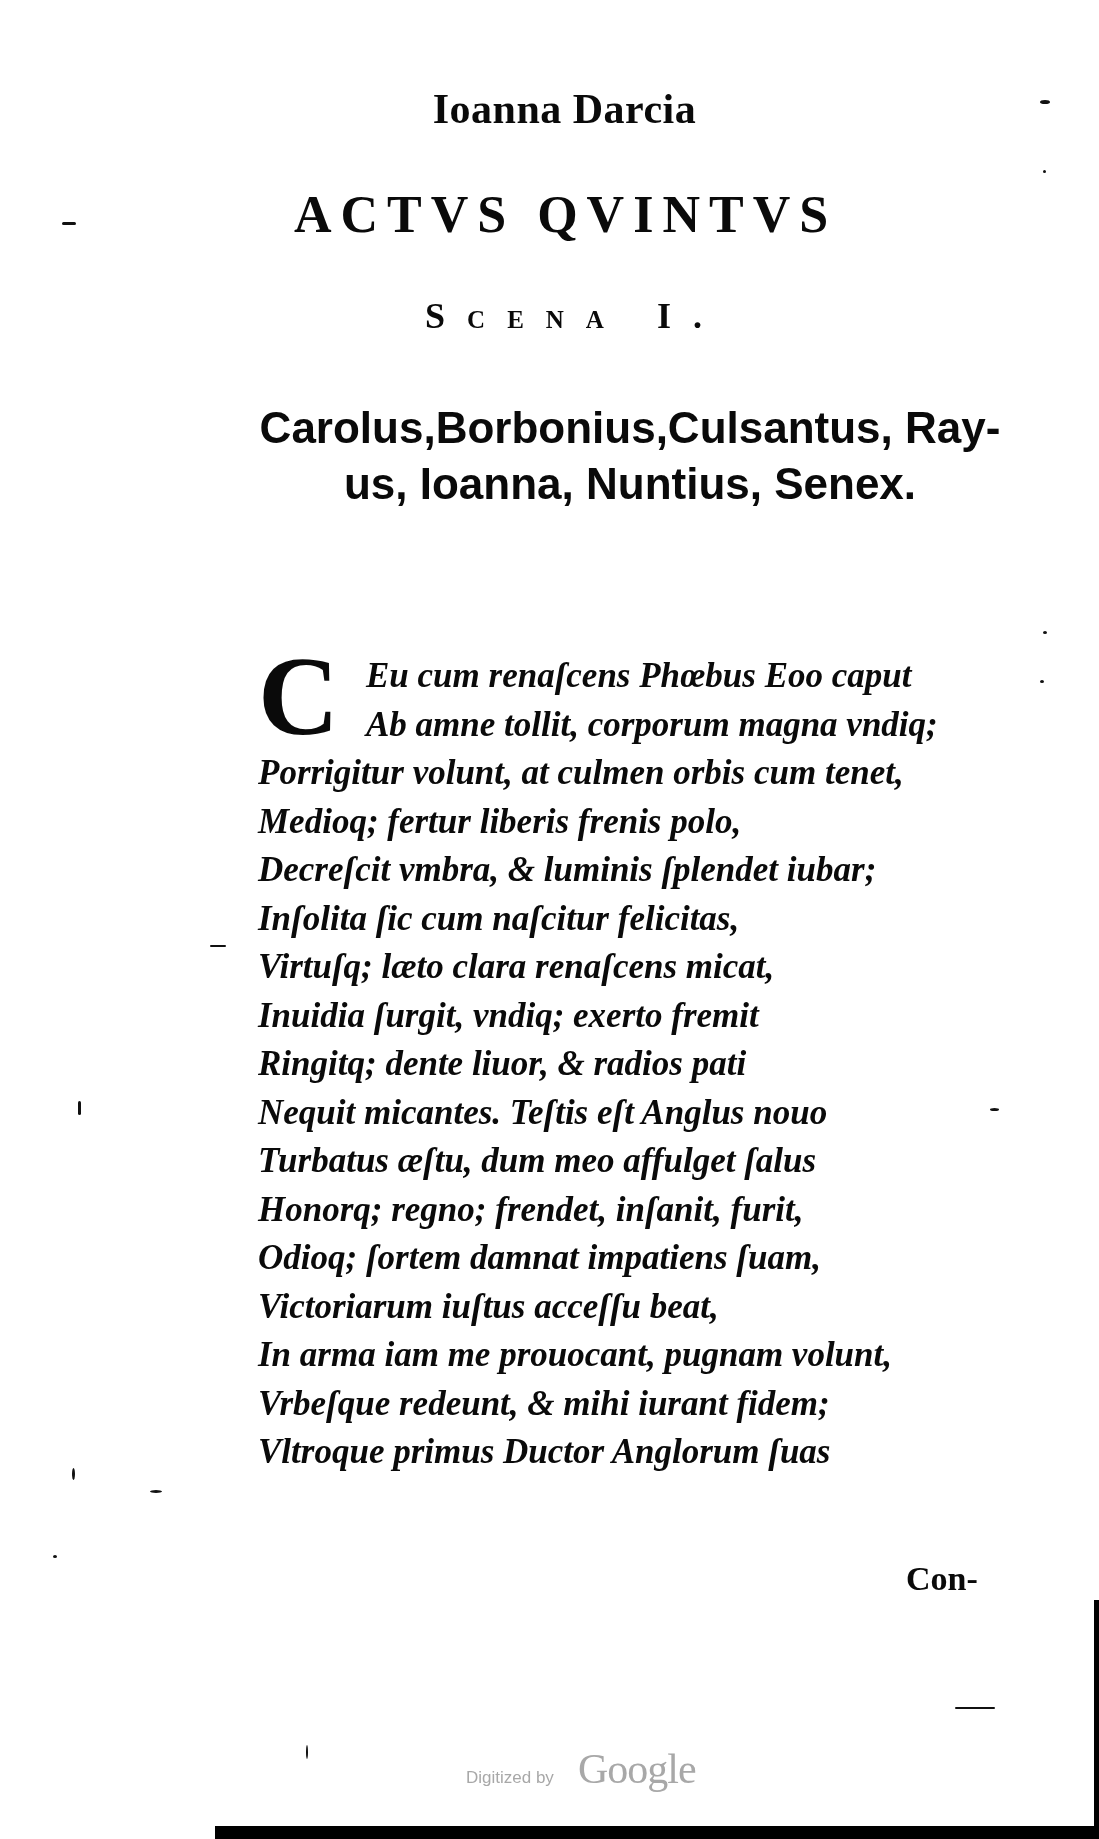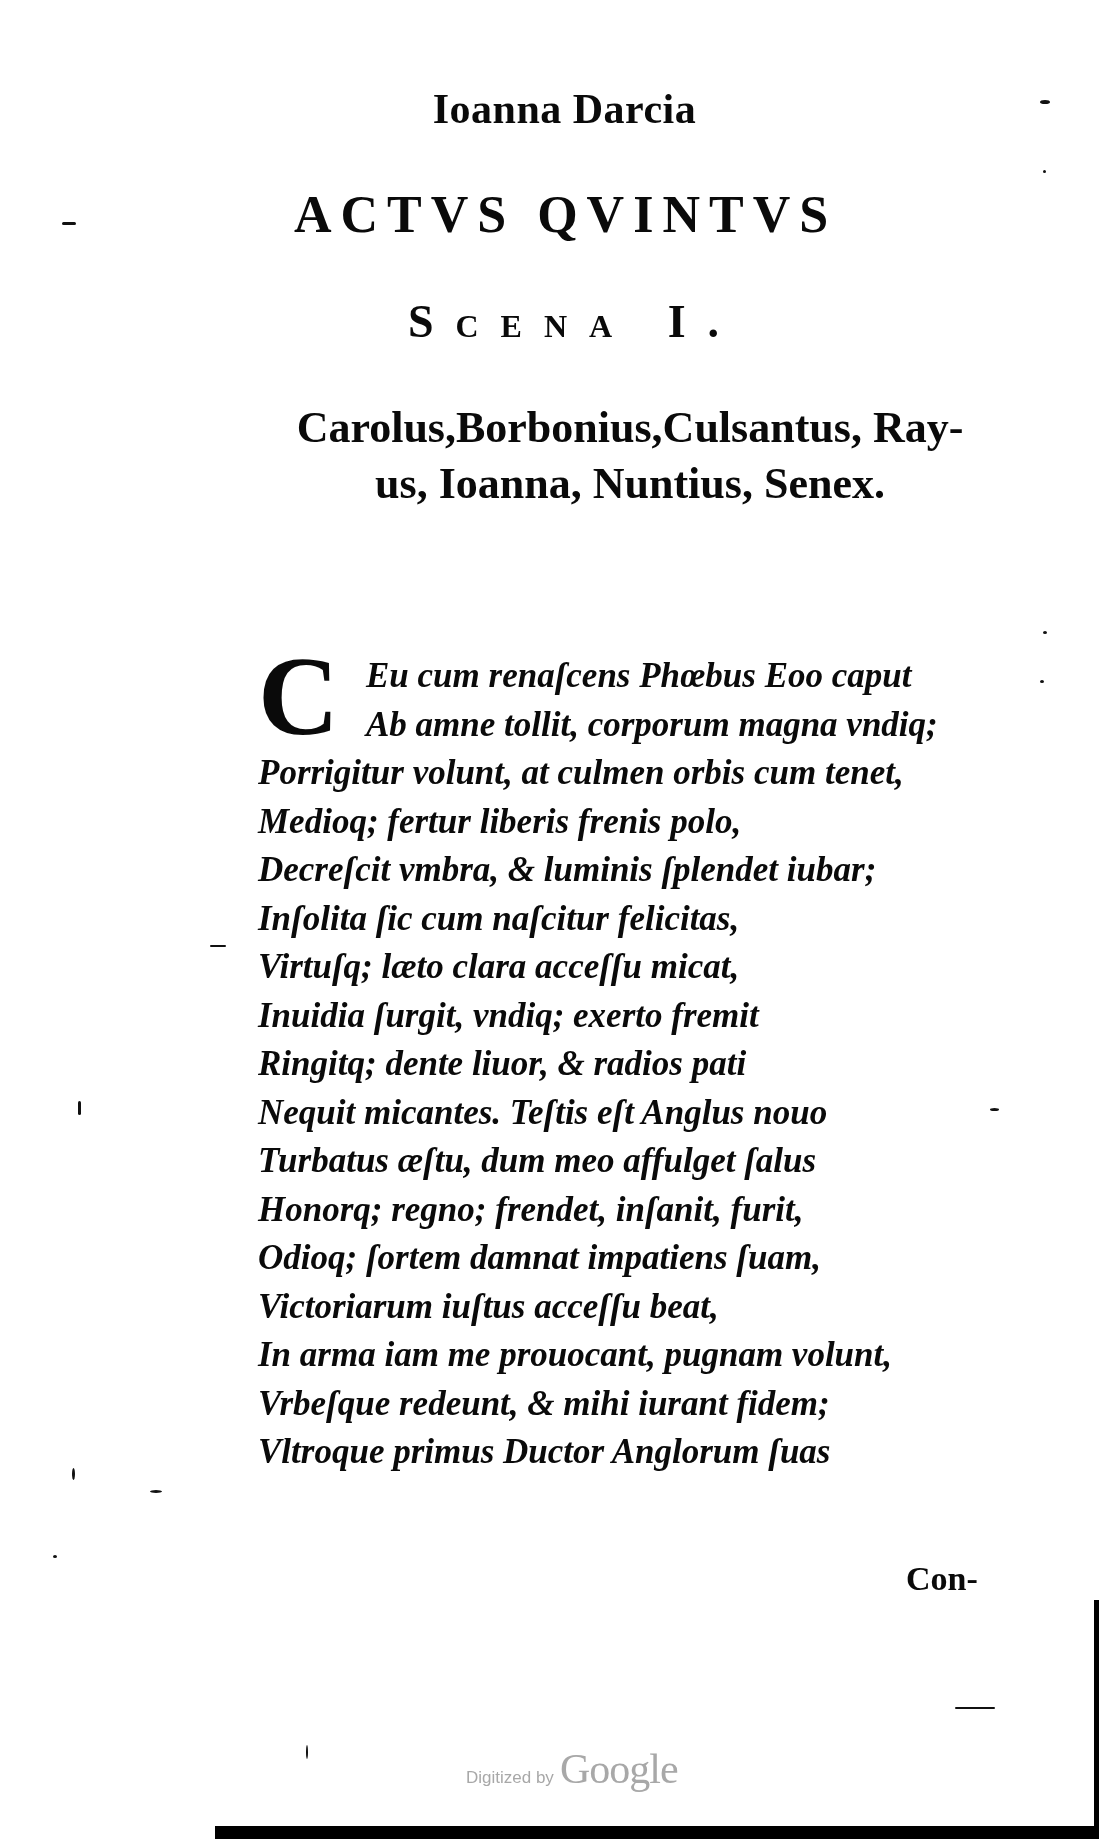--- a/index.html
+++ b/index.html
@@ -49,33 +49,33 @@
       box-sizing: border-box;
     }
     .scene-title {
       position: absolute;
       top: 295px;
       left: 0;
       width: 1099px;
       text-align: center;
       font-family: "Liberation Serif", serif;
       font-weight: bold;
-      font-size: 46px;
+      font-size: 36px;
       letter-spacing: 22px;
       padding-left: 50px;
       box-sizing: border-box;
       font-variant: small-caps;
     }
     .personae {
       position: absolute;
       top: 400px;
       left: 255px;
       width: 750px;
       text-align: center;
-      font-family: Liberation Serif, serif;
+      font-family: Liberation Sans, sans-serif;
       font-weight: bold;
       font-size: 44px;
       line-height: 56px;
     }
     .speaker {
       position: absolute;
       top: 555px;
       left: 0;
       width: 1099px;
       text-align: center;
@@ -121,21 +121,21 @@
       font-size: 34px;
       margin-top: 32px;
     }
     .watermark {
       position: absolute;
       top: 1745px;
       left: 466px;
       color: #a8a8a8;
       display: flex;
       align-items: baseline;
-      gap: 6px;
+      gap: 24px;
     }
     .watermark .small {
       font-family: "Liberation Sans", sans-serif;
       font-size: 17px;
     }
     .watermark .big {
       font-family: "Liberation Serif", serif;
       font-size: 42px;
       letter-spacing: -1px;
     }
@@ -179,21 +179,21 @@
 
 
   <div class="verse">
     <span class="drop-cap">C</span>
     <div class="verse-line indent">Eu cum renaſcens Phœbus Eoo caput</div>
     <div class="verse-line indent">Ab amne tollit, corporum magna vndiq;</div>
     <div class="verse-line">Porrigitur volunt, at culmen orbis cum tenet,</div>
     <div class="verse-line">Medioq; fertur liberis frenis polo,</div>
     <div class="verse-line">Decreſcit vmbra, &amp; luminis ſplendet iubar;</div>
     <div class="verse-line">Inſolita ſic cum naſcitur felicitas,</div>
-    <div class="verse-line">Virtuſq; læto clara acceſſu micat,</div>
+    <div class="verse-line">Virtuſq; læto clara renaſcens micat,</div>
     <div class="verse-line">Inuidia ſurgit, vndiq; exerto fremit</div>
     <div class="verse-line">Ringitq; dente liuor, &amp; radios pati</div>
     <div class="verse-line">Nequit micantes. Teſtis eſt Anglus nouo</div>
     <div class="verse-line">Turbatus æſtu, dum meo affulget ſalus</div>
     <div class="verse-line">Honorq; regno; frendet, inſanit, furit,</div>
     <div class="verse-line">Odioq; ſortem damnat impatiens ſuam,</div>
     <div class="verse-line">Victoriarum iuſtus acceſſu beat,</div>
     <div class="verse-line">In arma iam me prouocant, pugnam volunt,</div>
     <div class="verse-line">Vrbeſque redeunt, &amp; mihi iurant fidem;</div>
     <div class="verse-line">Vltroque primus Ductor Anglorum ſuas</div>

